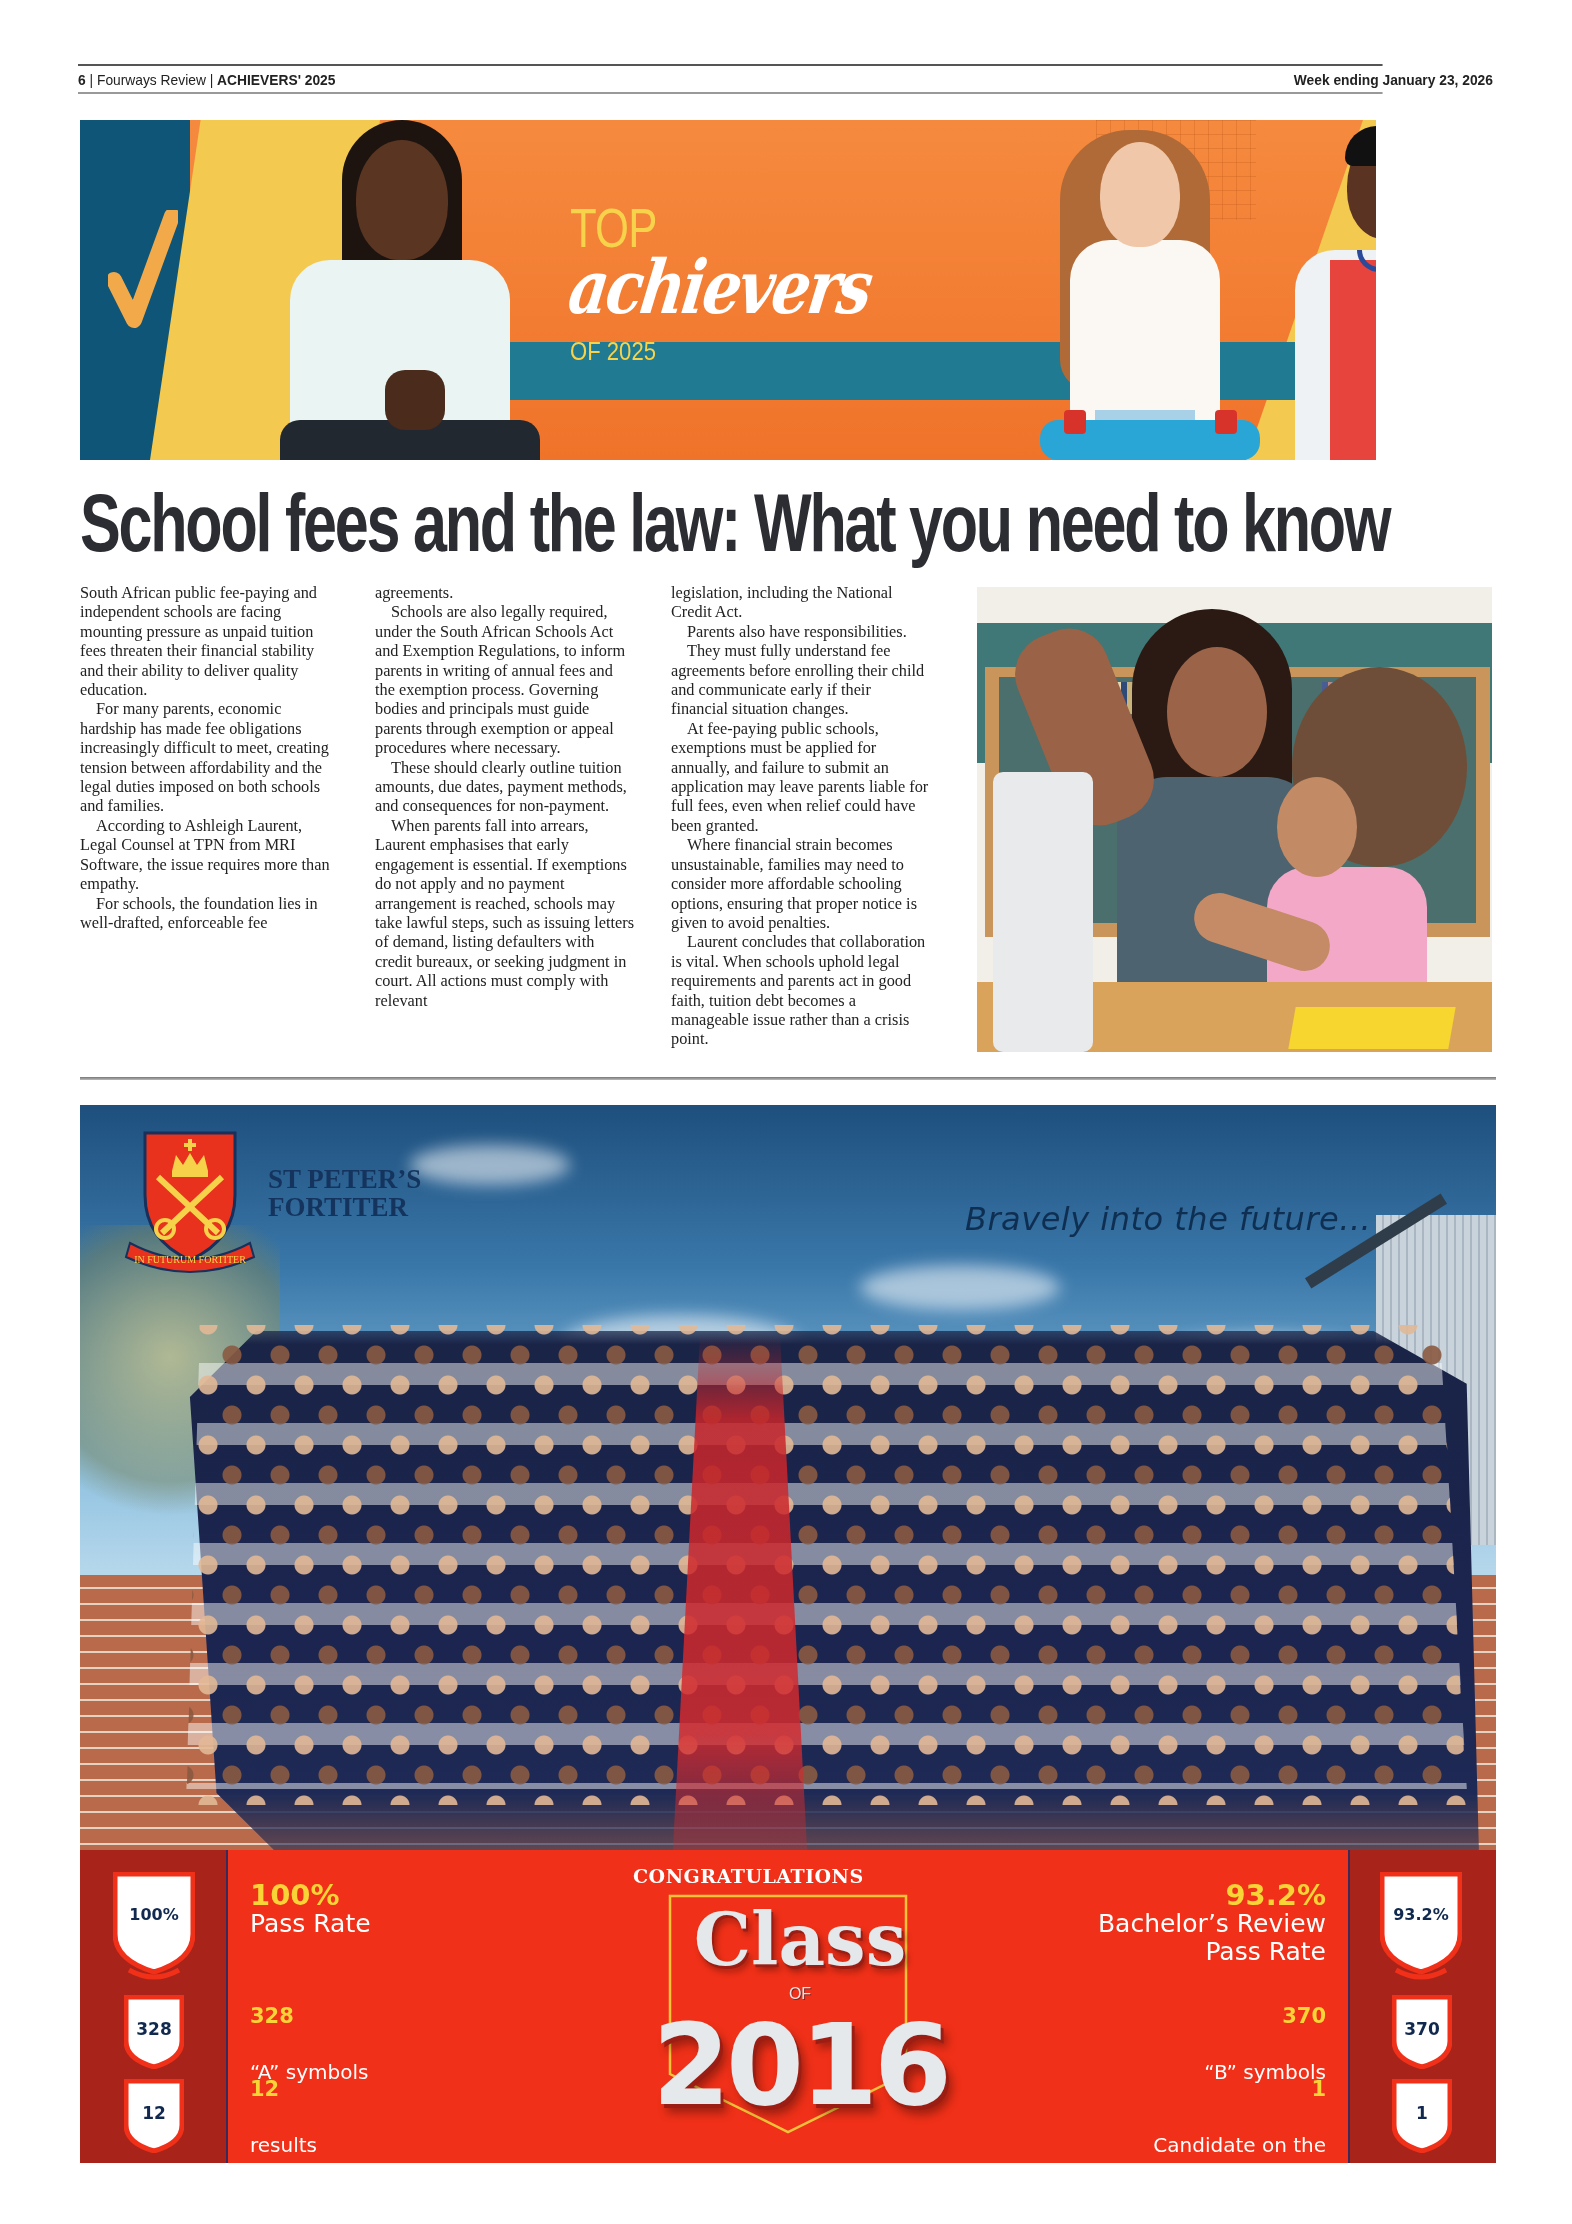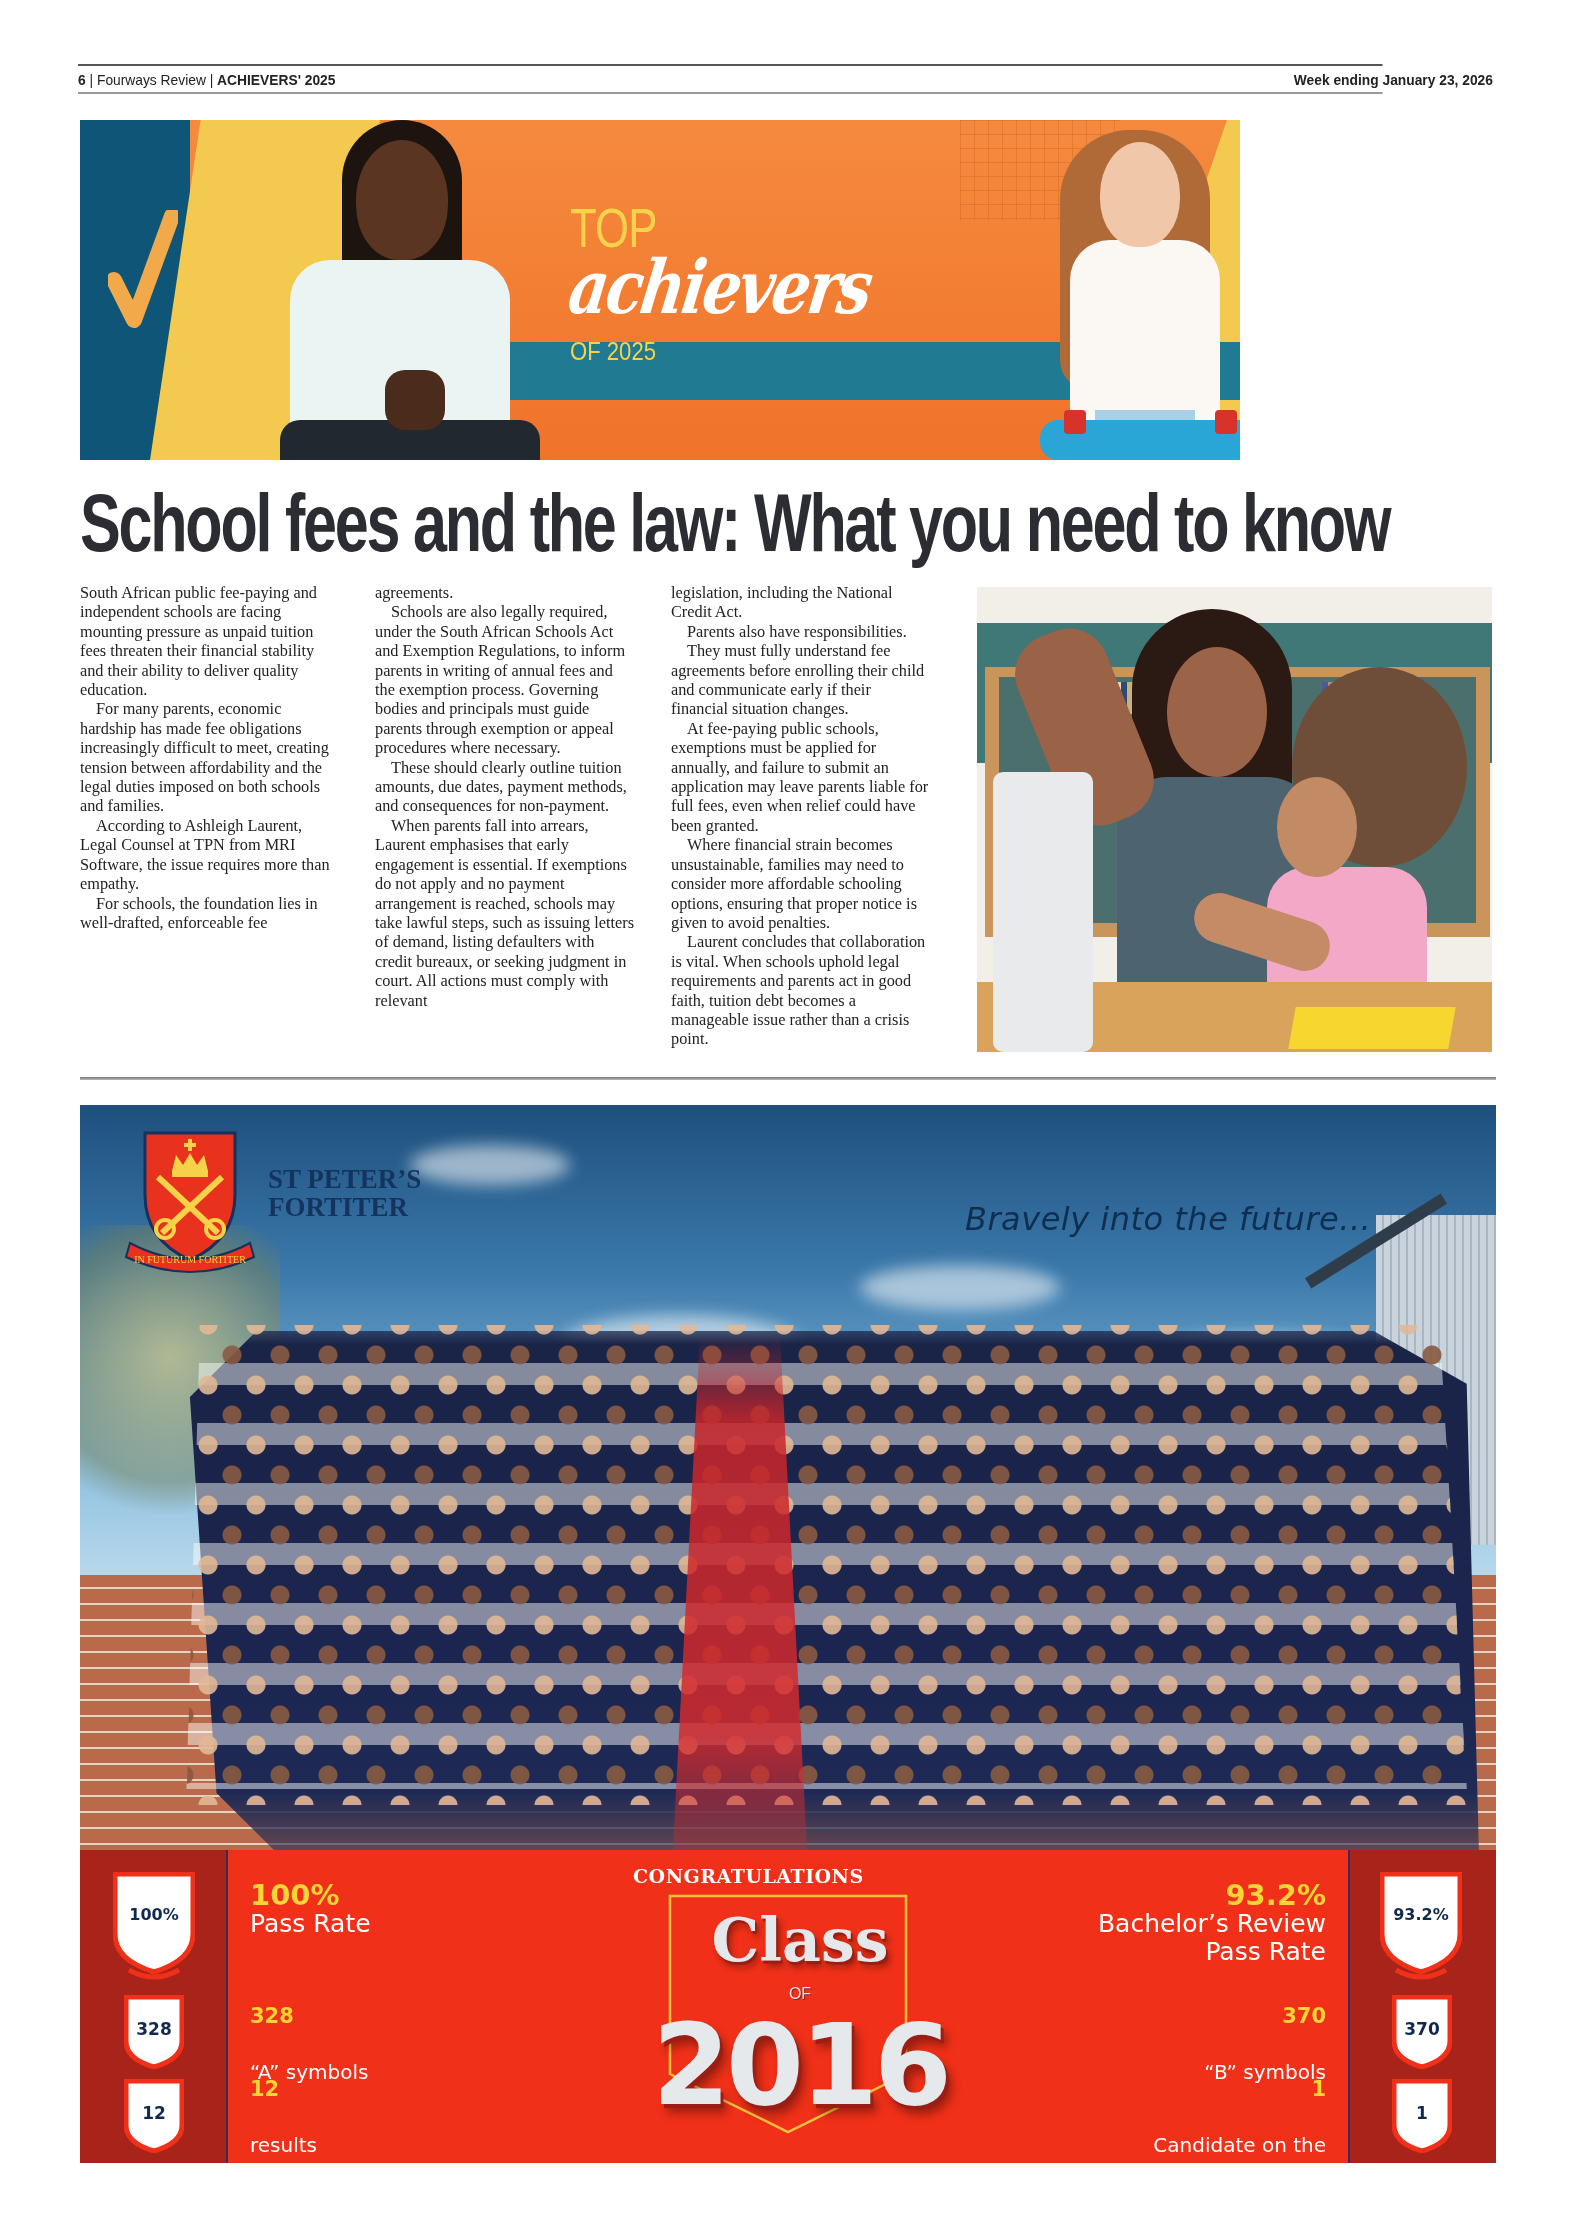--- a/index.html
+++ b/index.html
@@ -12,21 +12,21 @@
     border-top: 2px solid #555; border-bottom: 2px solid #999;
     display: flex; align-items: center; justify-content: space-between;
     font-family: "Liberation Sans", sans-serif; font-size: 15px; color: #222;
     transform: scaleX(0.92); transform-origin: left center;
   }
   .page-header .left b { font-weight: 700; }
   .page-header .right { font-weight: 700; position: absolute; right: -120px; }
 
   
   .banner {
-    position: absolute; left: 80px; top: 120px; width: 1160px; height: 340px;
+    position: absolute; left: 80px; top: 120px; width: 1296px; height: 340px;
     background: linear-gradient(180deg, #f58a3e 0%, #f0732a 100%);
     overflow: hidden;
   }
   .banner .blue-left {
     position: absolute; left: 0; top: 0; width: 110px; height: 340px; background: #0f5577;
   }
   .banner .yellow-slab {
     position: absolute; left: 70px; top: 0; width: 230px; height: 340px; background: #f4c94f;
     clip-path: polygon(22% 0, 100% 0, 78% 100%, 0 100%);
   }
@@ -229,21 +229,21 @@
 
   .congrats {
     position: absolute; left: 553px; top: 15px; width: 380px; text-align: left;
     font-family: "DejaVu Serif", serif; font-weight: 700; font-size: 19px; color: #ffffff; letter-spacing: .5px;
   }
   .class-frame {
     position: absolute; left: 588px; top: 44px; width: 240px; height: 240px;
   }
   .class-word {
     position: absolute; left: 530px; top: 55px; width: 380px; text-align: center;
-    font-family: "DejaVu Serif", serif; font-weight: 700; font-size: 60px; line-height: 70px; color: #e4e8ea;
+    font-family: "DejaVu Serif", serif; font-weight: 700; font-size: 72px; line-height: 70px; color: #e4e8ea;
     text-shadow: 2px 3px 0 #9b1d14, 4px 6px 6px rgba(0,0,0,.35);
   }
   .of-word {
     position: absolute; left: 530px; top: 135px; width: 380px; text-align: center;
     font-family: "Liberation Sans", sans-serif; font-size: 16px; color: #e4e8ea; text-shadow: 1px 1px 0 #8e1a12;
   }
   .year-word {
     position: absolute; left: 520px; top: 150px; width: 400px; text-align: center;
     font-family: "DejaVu Sans", sans-serif; font-weight: 700; font-size: 112px; line-height: 130px; color: #e6e9eb;
     letter-spacing: -4px;

